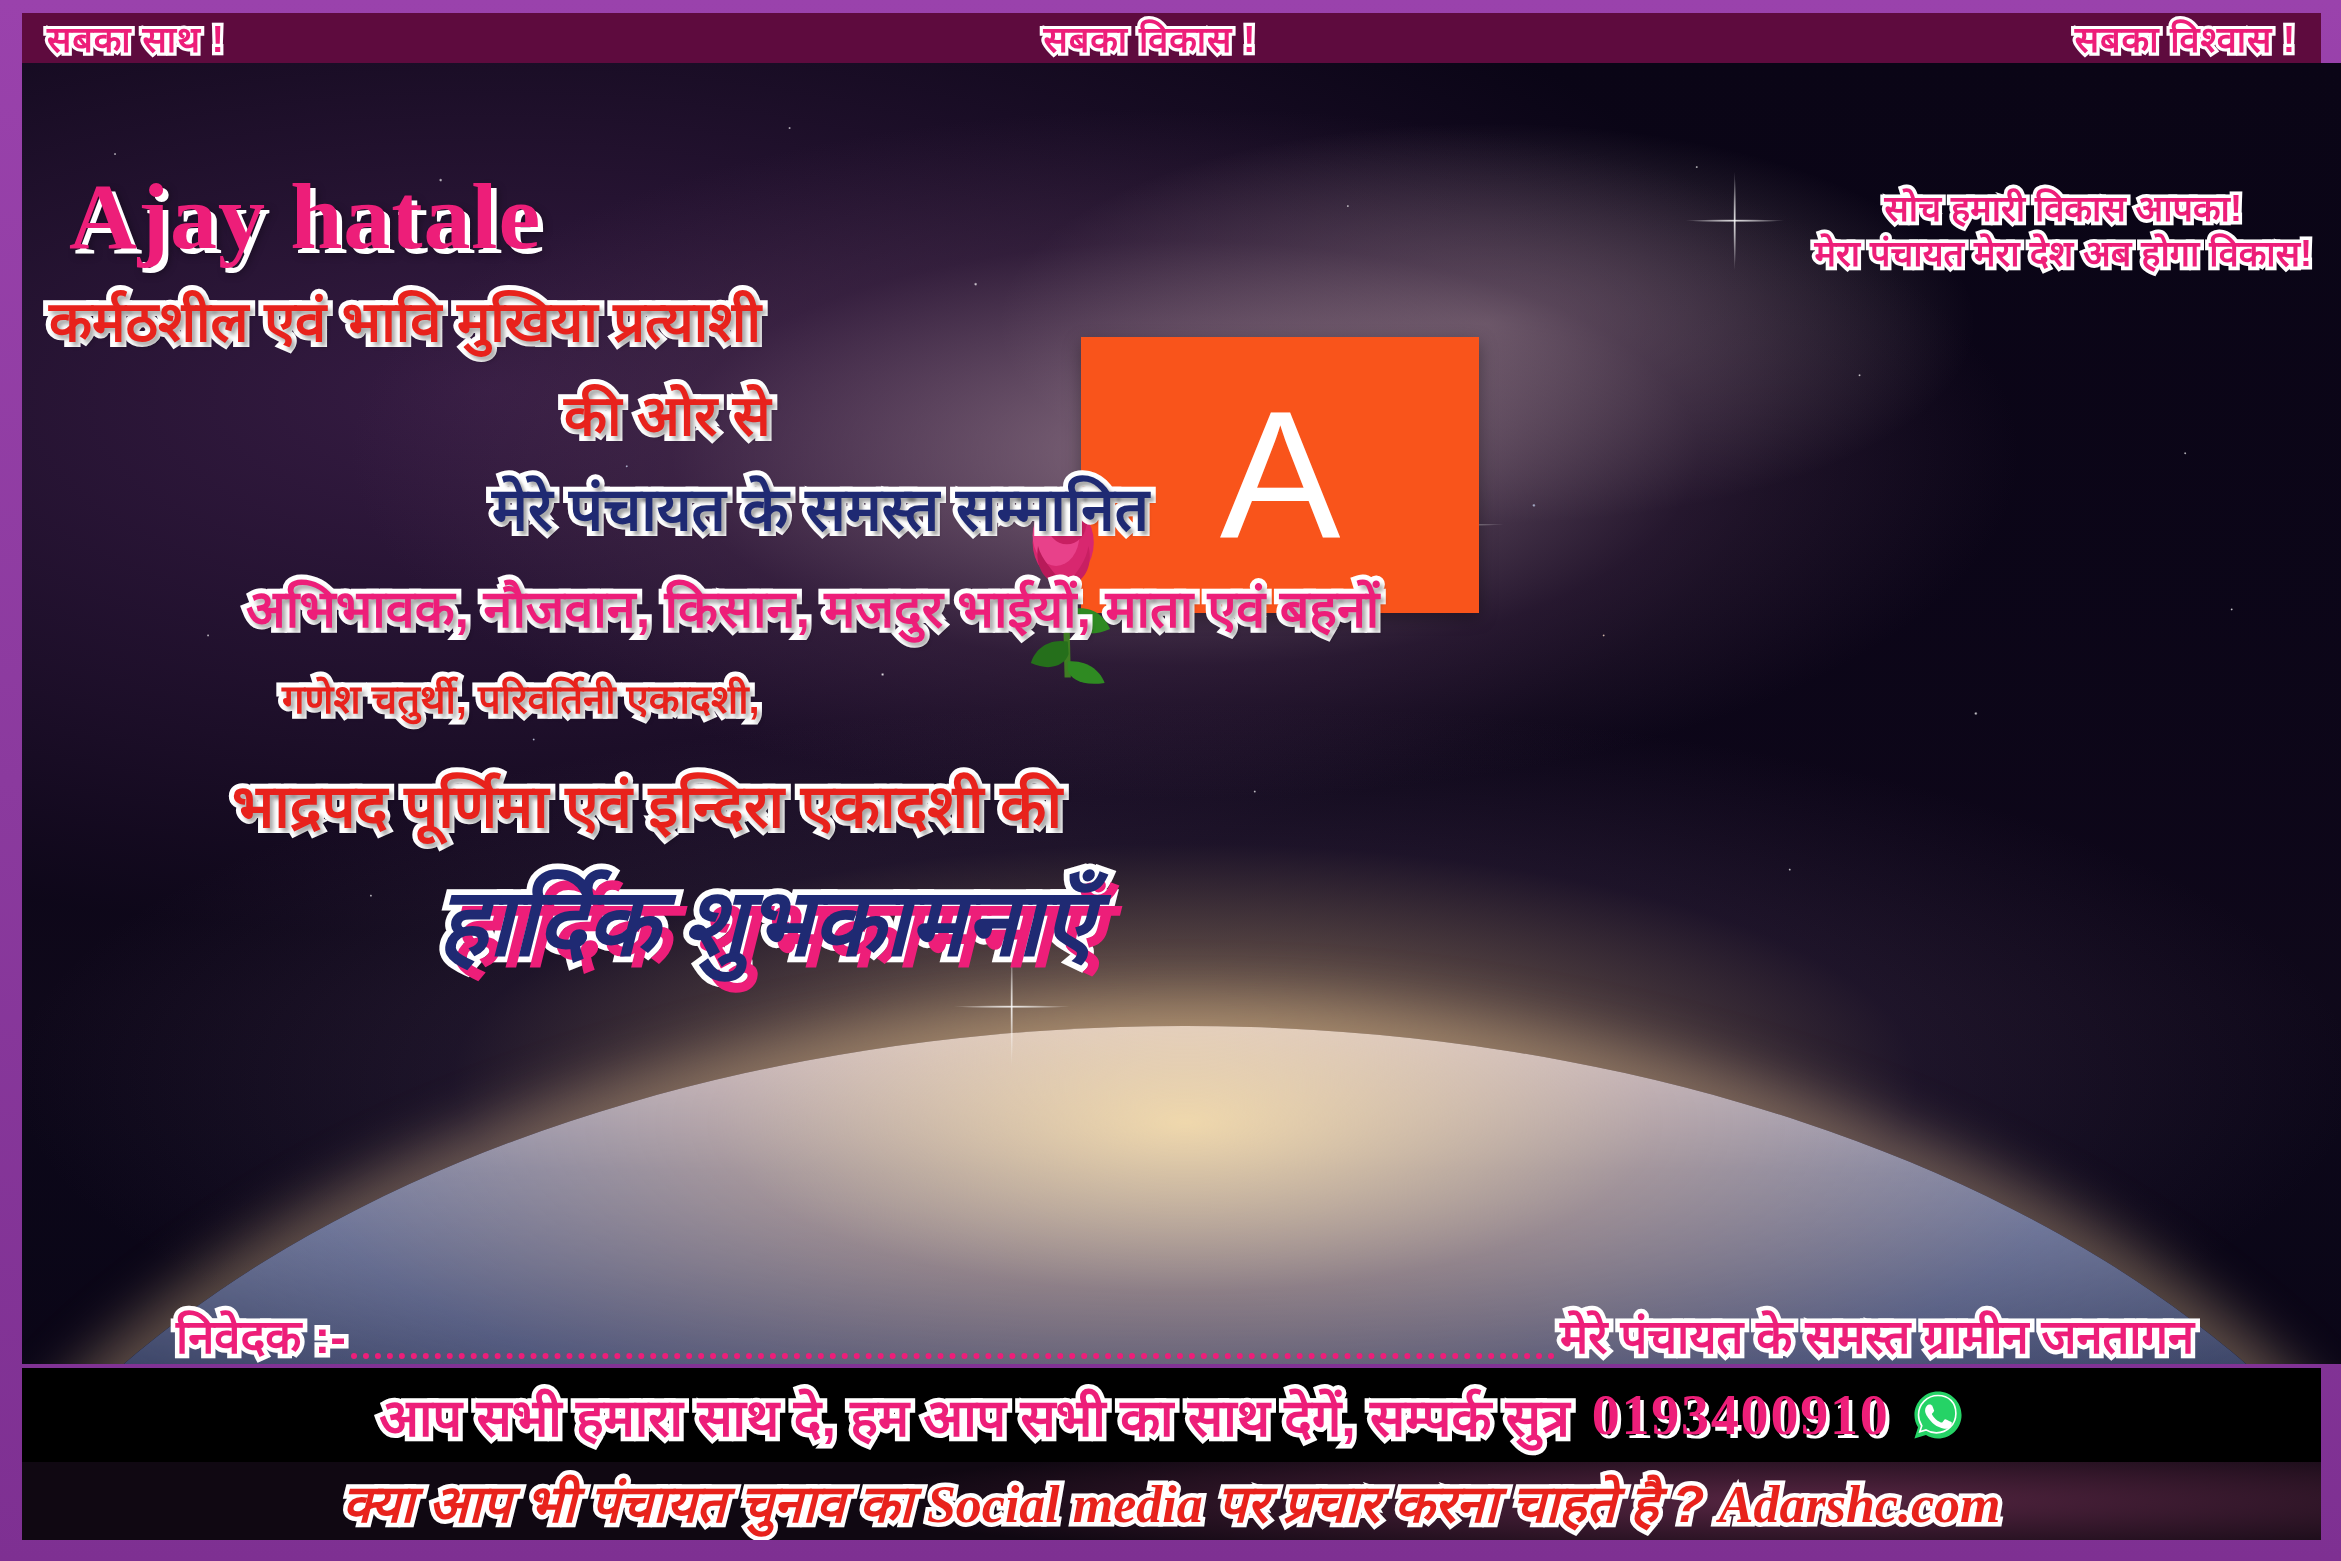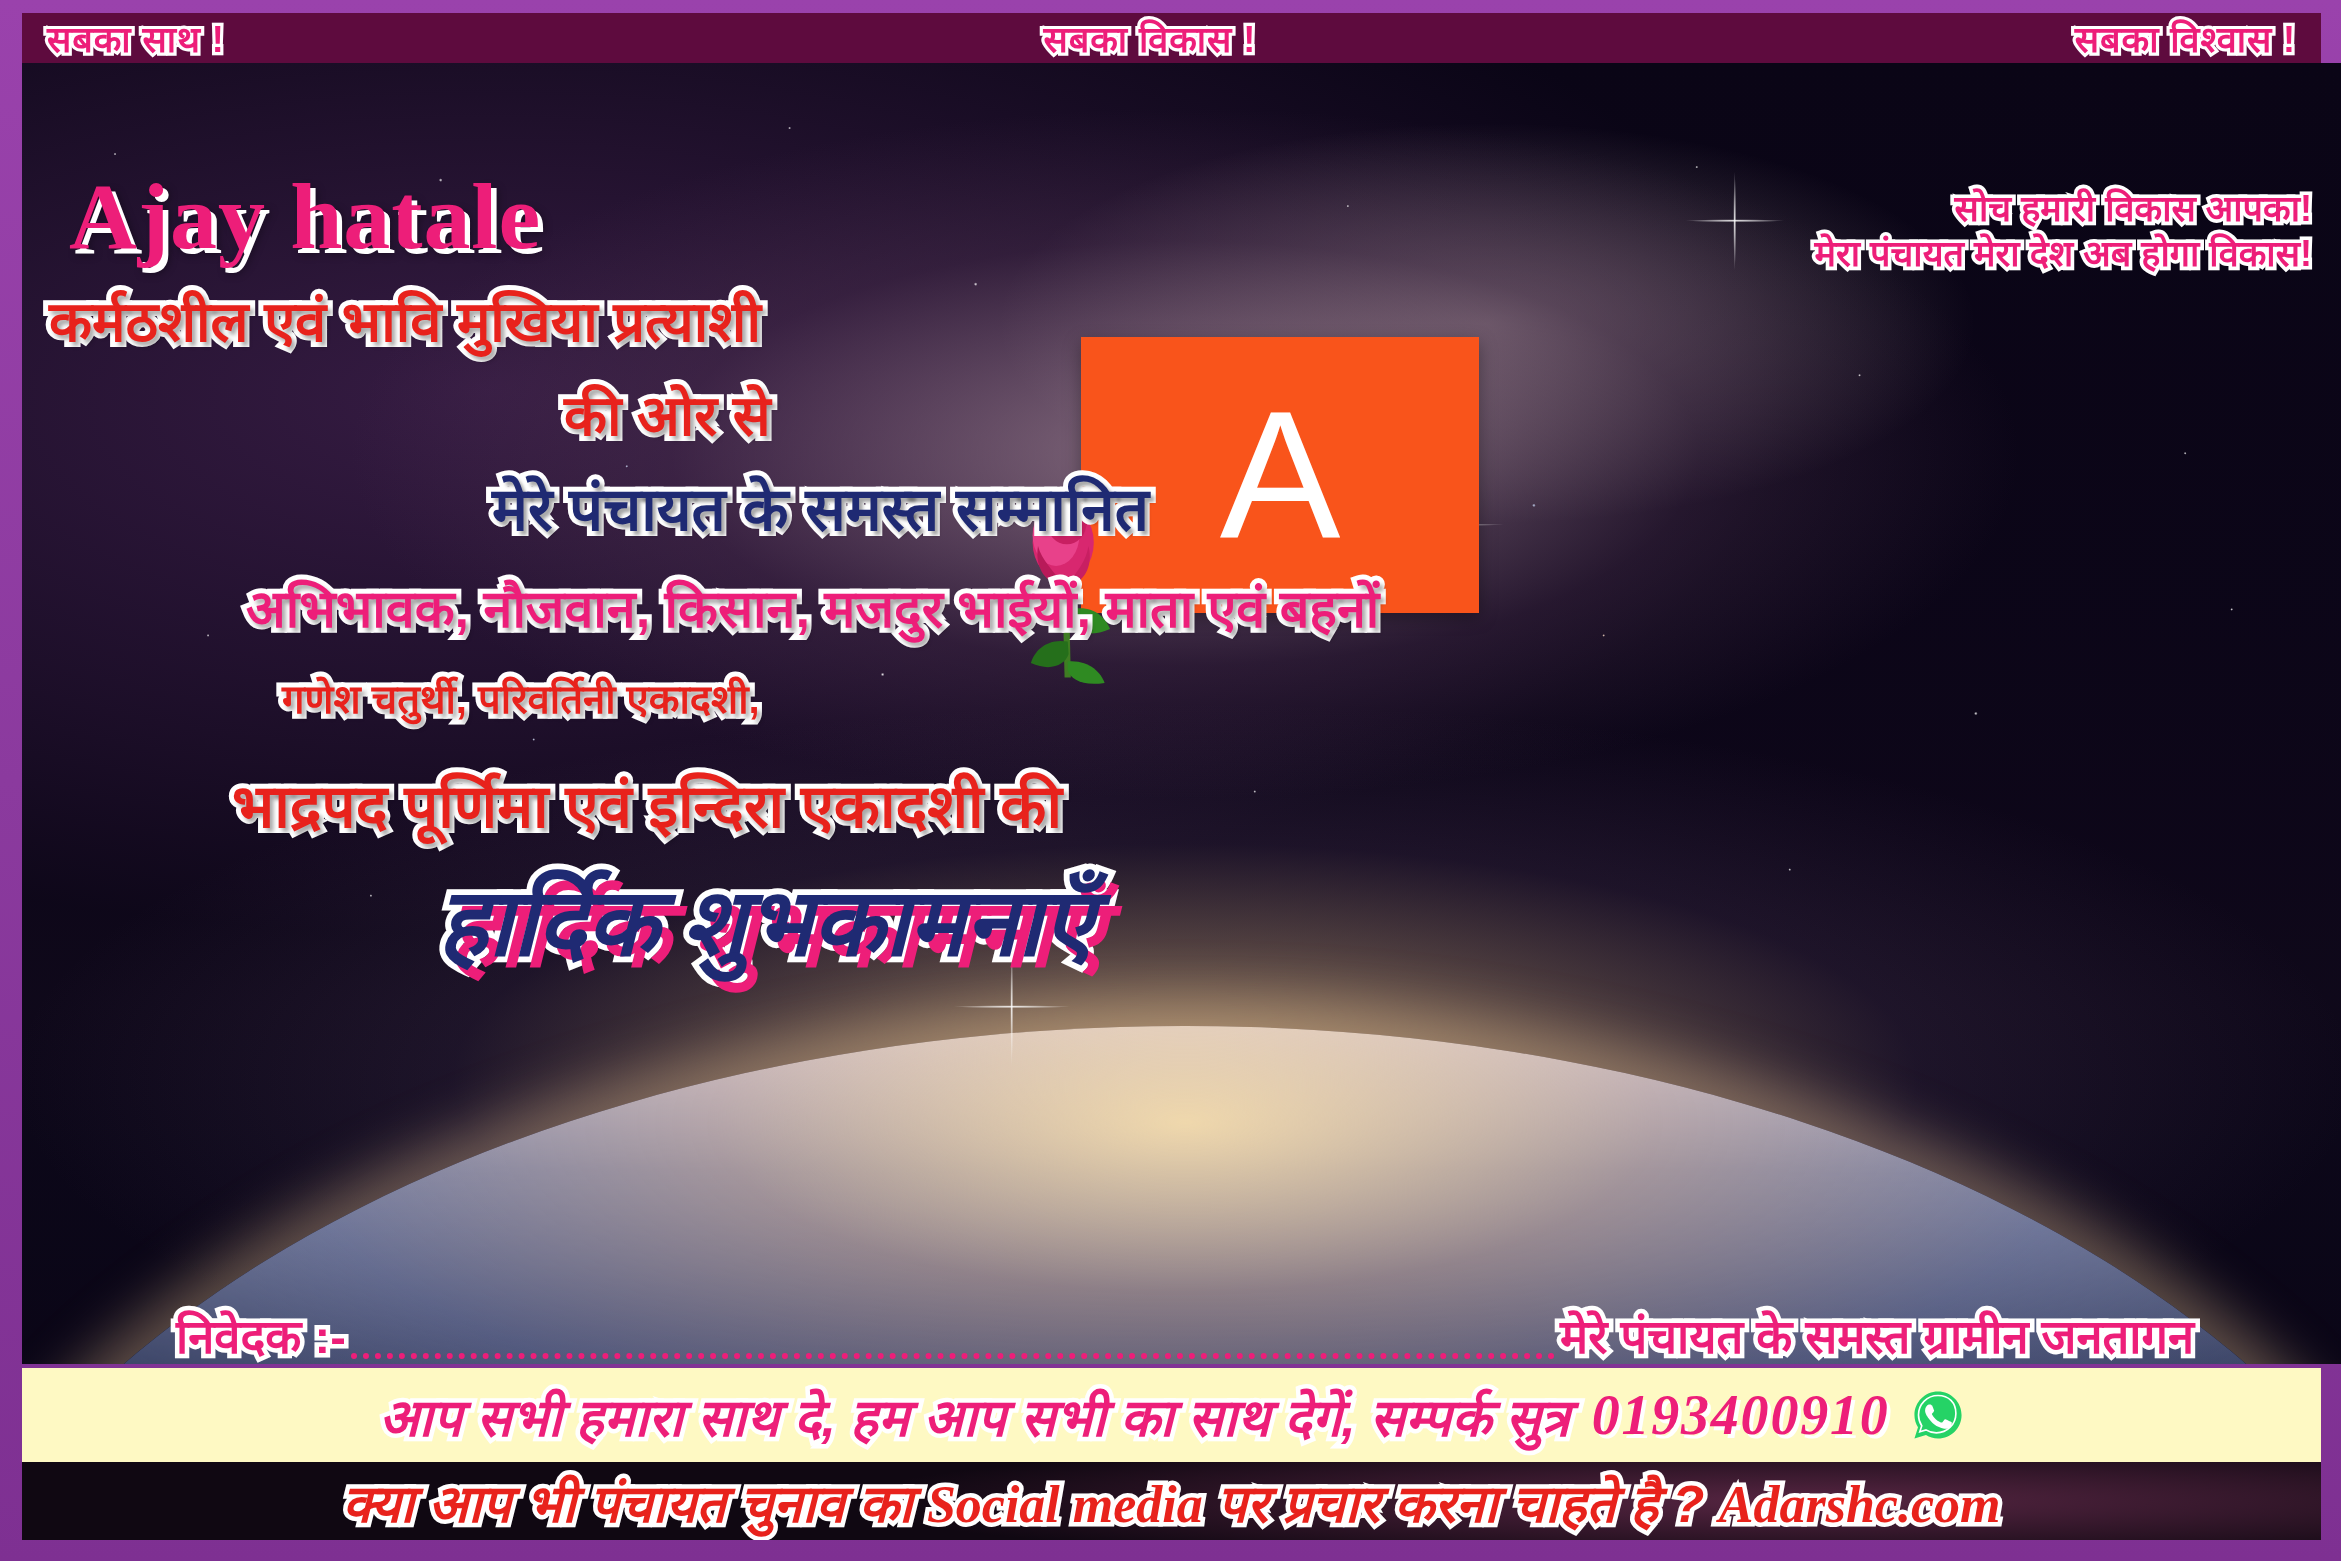--- a/index.html
+++ b/index.html
@@ -132,21 +132,21 @@
     color: #ED1E79;
     text-shadow: 5.4px 5.4px 0 #ffffff, 6.3px 6.3px 9px rgba(0,0,0,.4);
     letter-spacing: 0.9px;
     white-space: nowrap;
   }
 
   .tr-block {
     position: absolute;
     right: 36px;
     top: 123px;
-    text-align: right;
+    text-align: center;
   }
   .tr-line {
     font-size: 36px;
     font-weight: bold;
     color: #ED1E79;
     -webkit-text-stroke: 7.2px #FFFFFF;
     paint-order: stroke fill;
     line-height: 1.25;
     white-space: nowrap;
   }
@@ -258,27 +258,26 @@
     height: 235px;
   }
 
   
   .bottom-band {
     position: absolute;
     left: 22px;
     top: 1368px;
     width: 2299px;
     height: 94px;
-    background: #fef9c3;
+    background: #000000;
     display: flex;
     align-items: center;
     justify-content: center;
     gap: 22px;
     box-sizing: border-box;
-    font-style: italic;
   }
   .bb-text {
     font-size: 52px;
     font-weight: bold;
     color: #ED1E79;
     -webkit-text-stroke: 9px #FFFFFF;
     paint-order: stroke fill;
     white-space: nowrap;
   }
   .bb-phone {

